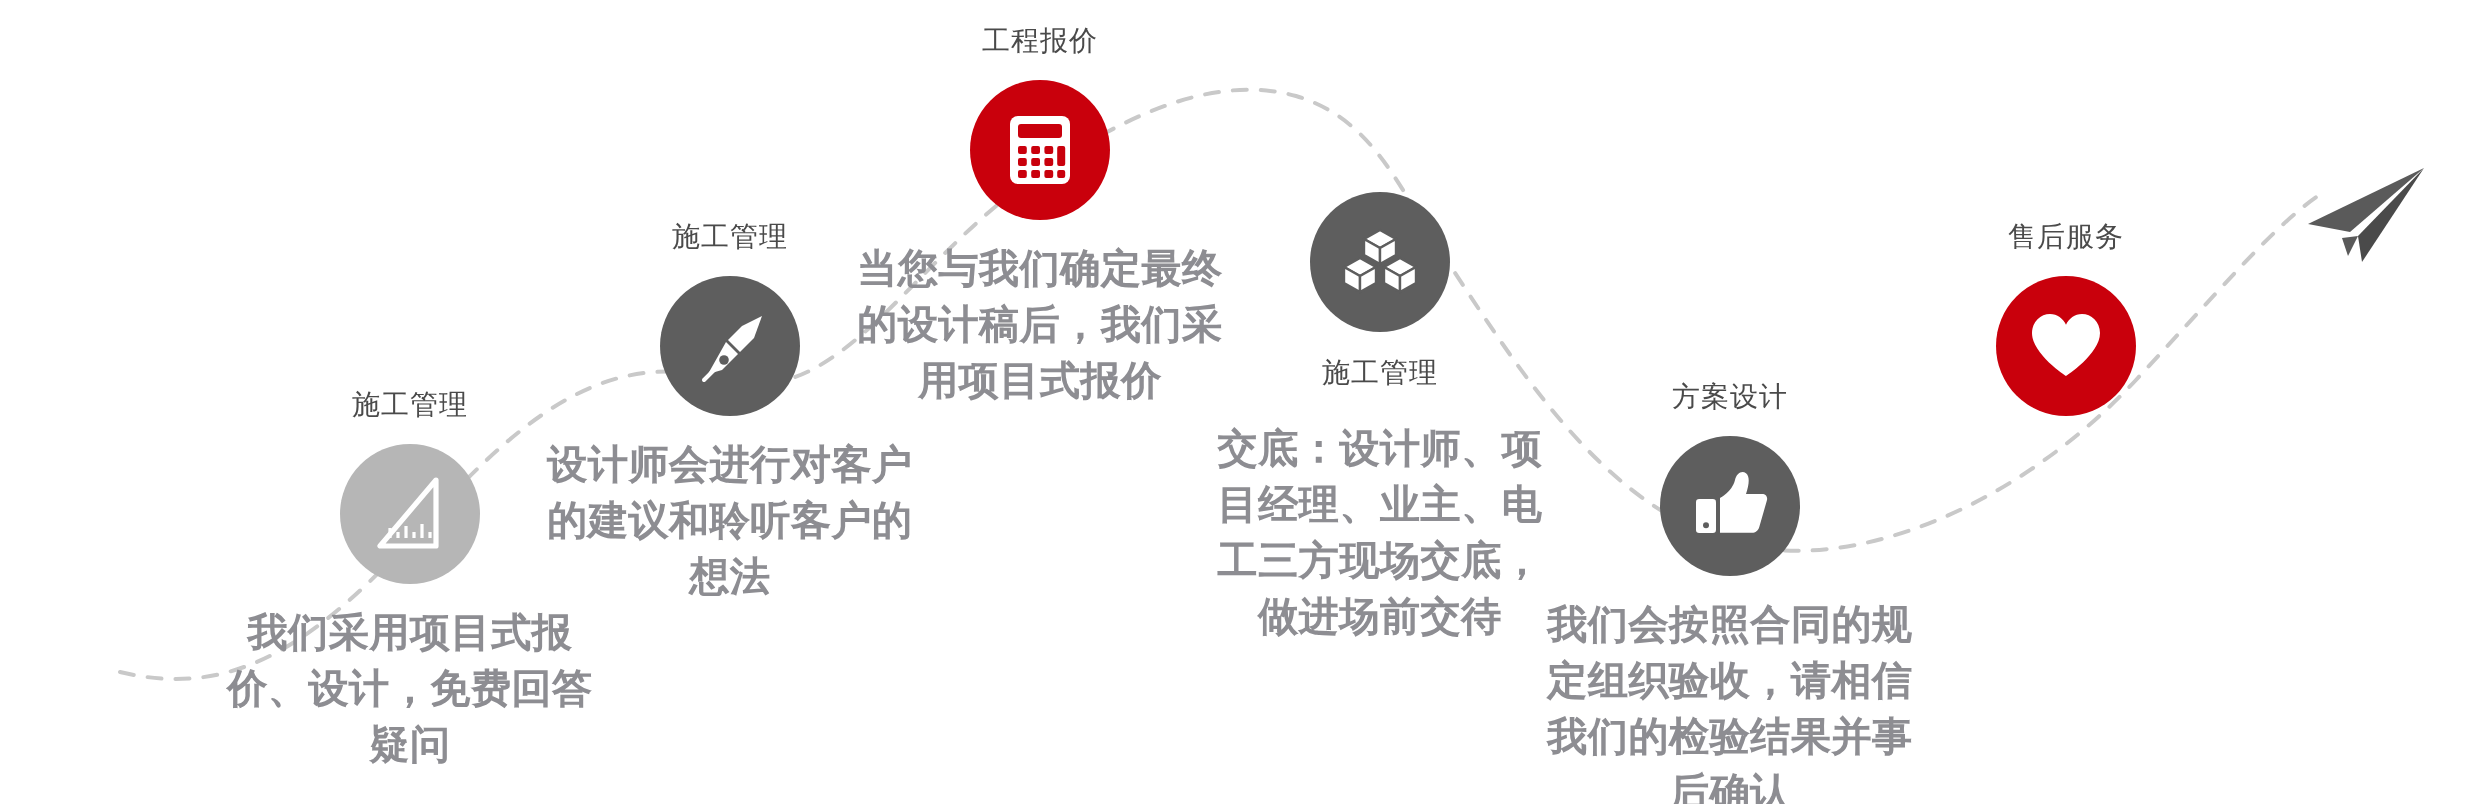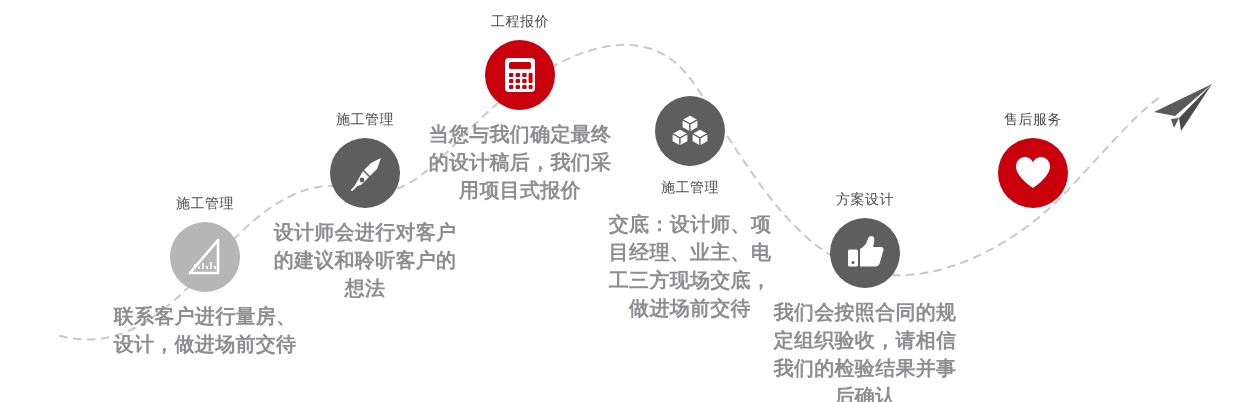--- a/index.html
+++ b/index.html
@@ -97,21 +97,21 @@
         <g stroke="#ffffff" stroke-width="1.6">
           <line x1="11" y1="33" x2="11" y2="28"></line>
           <line x1="15" y1="33" x2="15" y2="30"></line>
           <line x1="19" y1="33" x2="19" y2="27"></line>
           <line x1="23" y1="33" x2="23" y2="30"></line>
           <line x1="27" y1="33" x2="27" y2="26"></line>
           <line x1="31" y1="33" x2="31" y2="30"></line>
         </g>
       </svg>
     </div>
-    <div class="step-desc">联系客户进行量房、设计，做进场前交待</div>
+    <div class="step-desc">我们采用项目式报价、设计，免费回答疑问</div>
   </div>
 
   <div class="step" style="left:270px; top:108px;">
     <div class="step-title">施工管理</div>
     <div class="icon-circle gray-dark">
       <svg width="40" height="40" viewBox="0 0 40 40" xmlns="http://www.w3.org/2000/svg">
         <path d="M36 5 L26 10 L19 17 L25 23 L32 16 Z" fill="#ffffff"></path>
         <path d="M18 18 L24 24 L16 32 L9 34 Z" fill="#ffffff"></path>
         <path d="M13 31 L7 37" stroke="#ffffff" stroke-width="2" stroke-linecap="round"></path>
         <circle cx="17" cy="27" r="2.4" fill="#5e5e5e"></circle>

